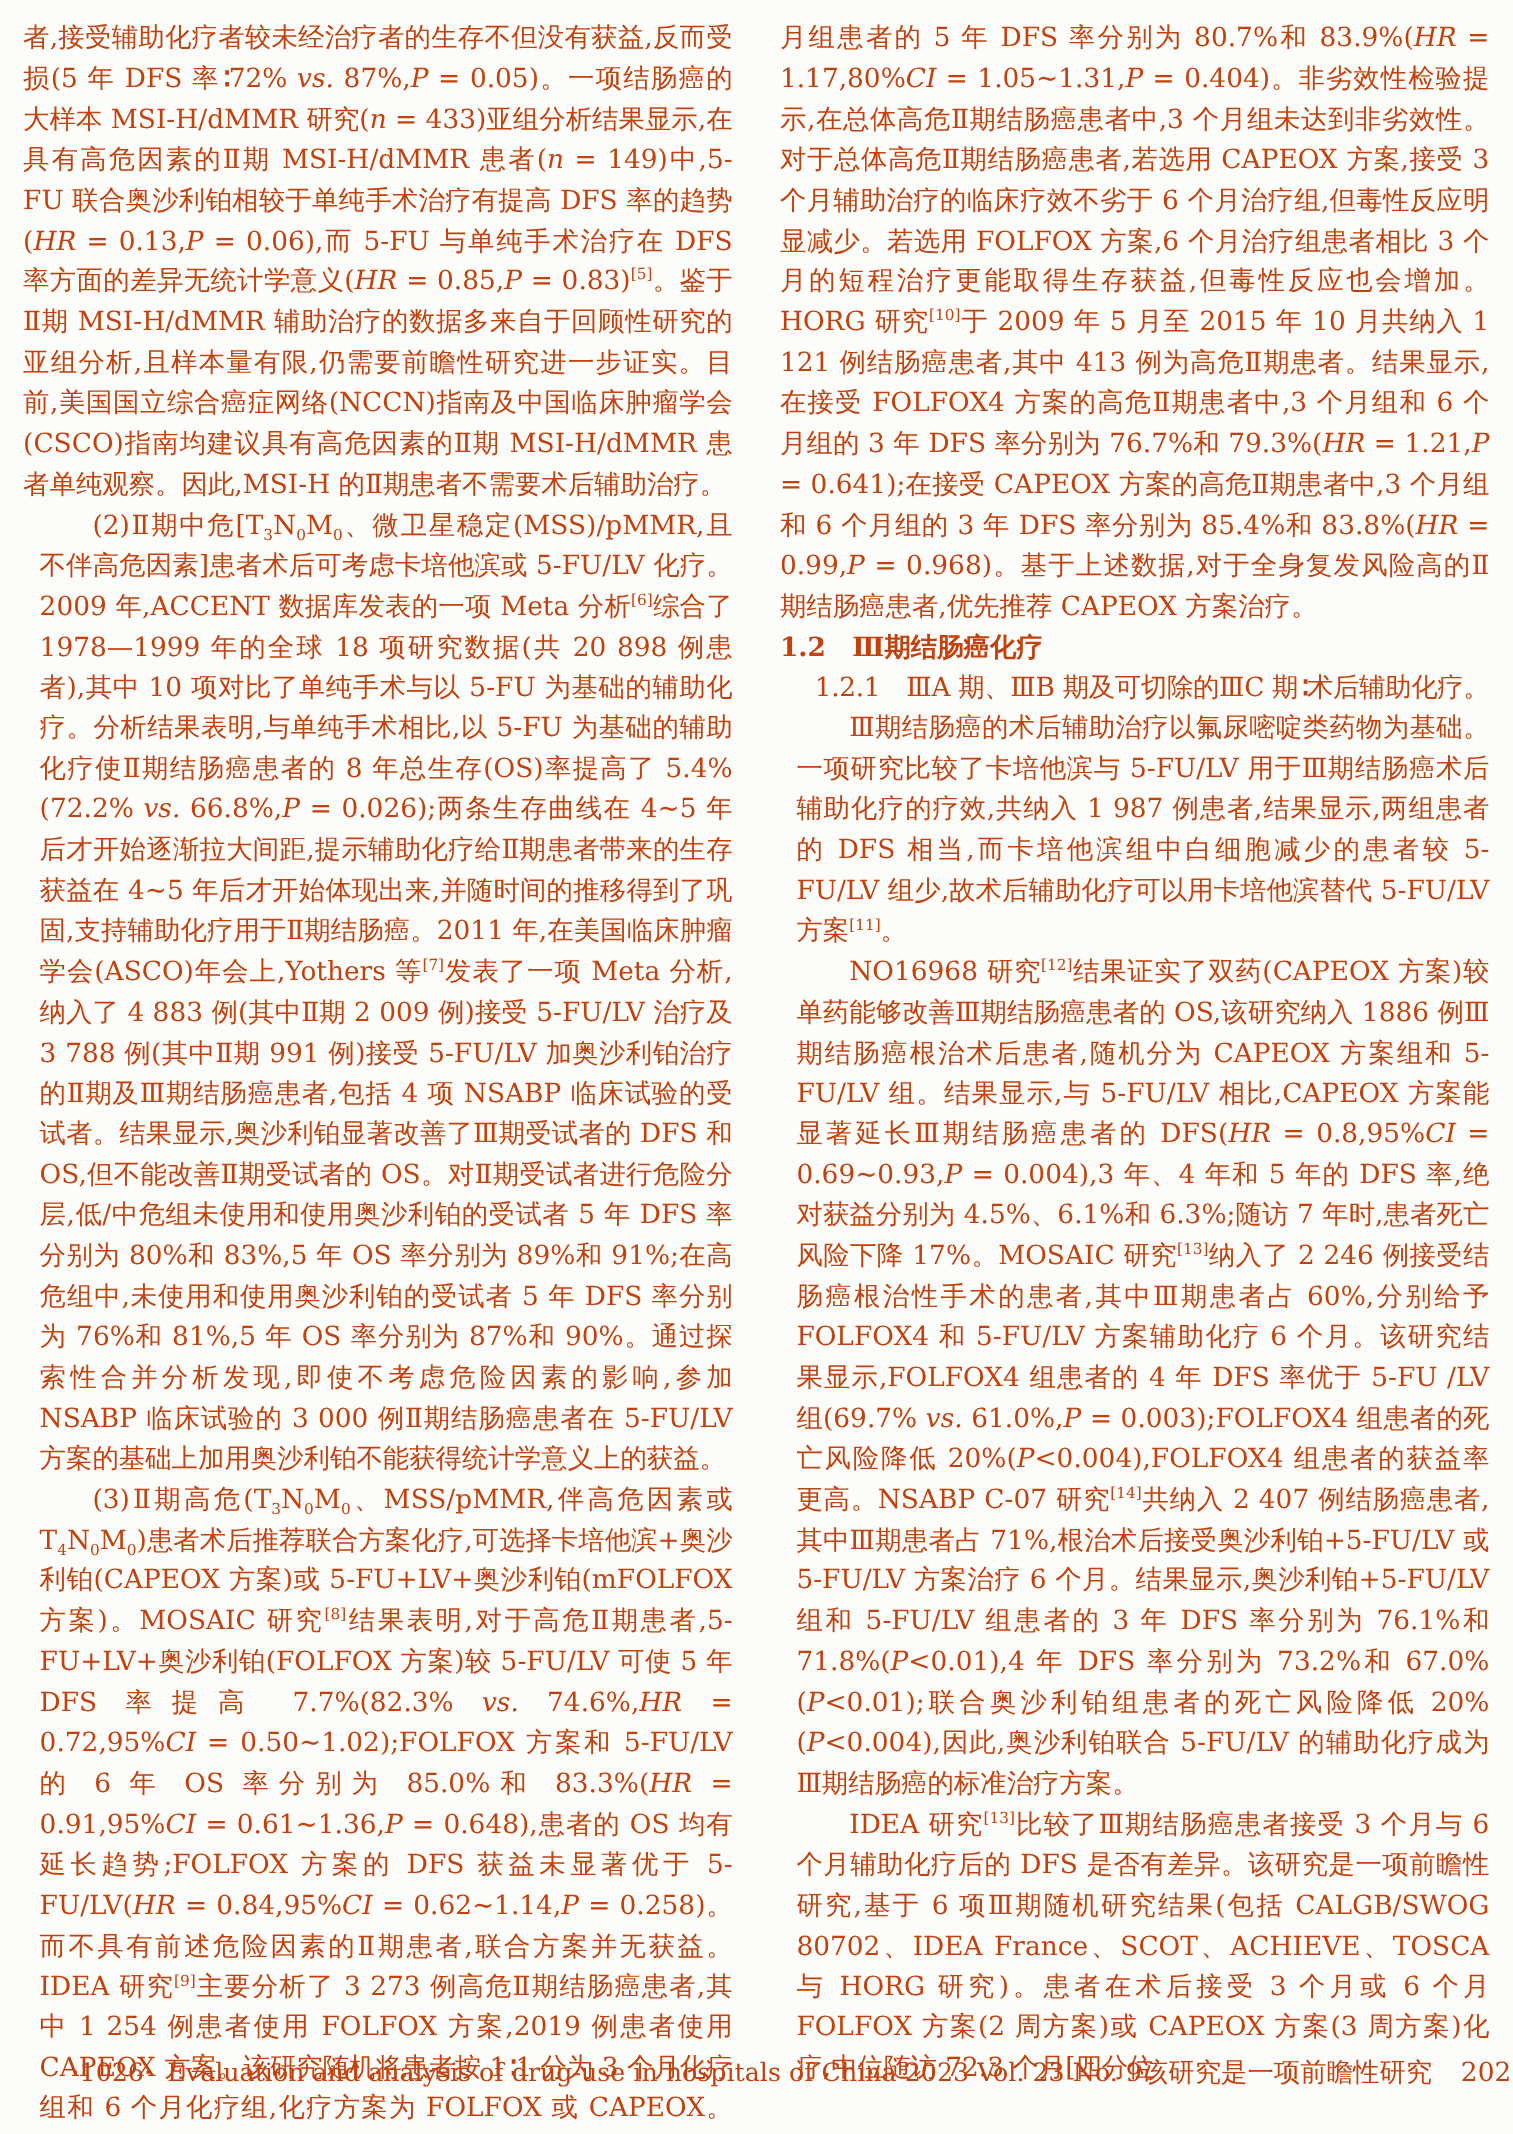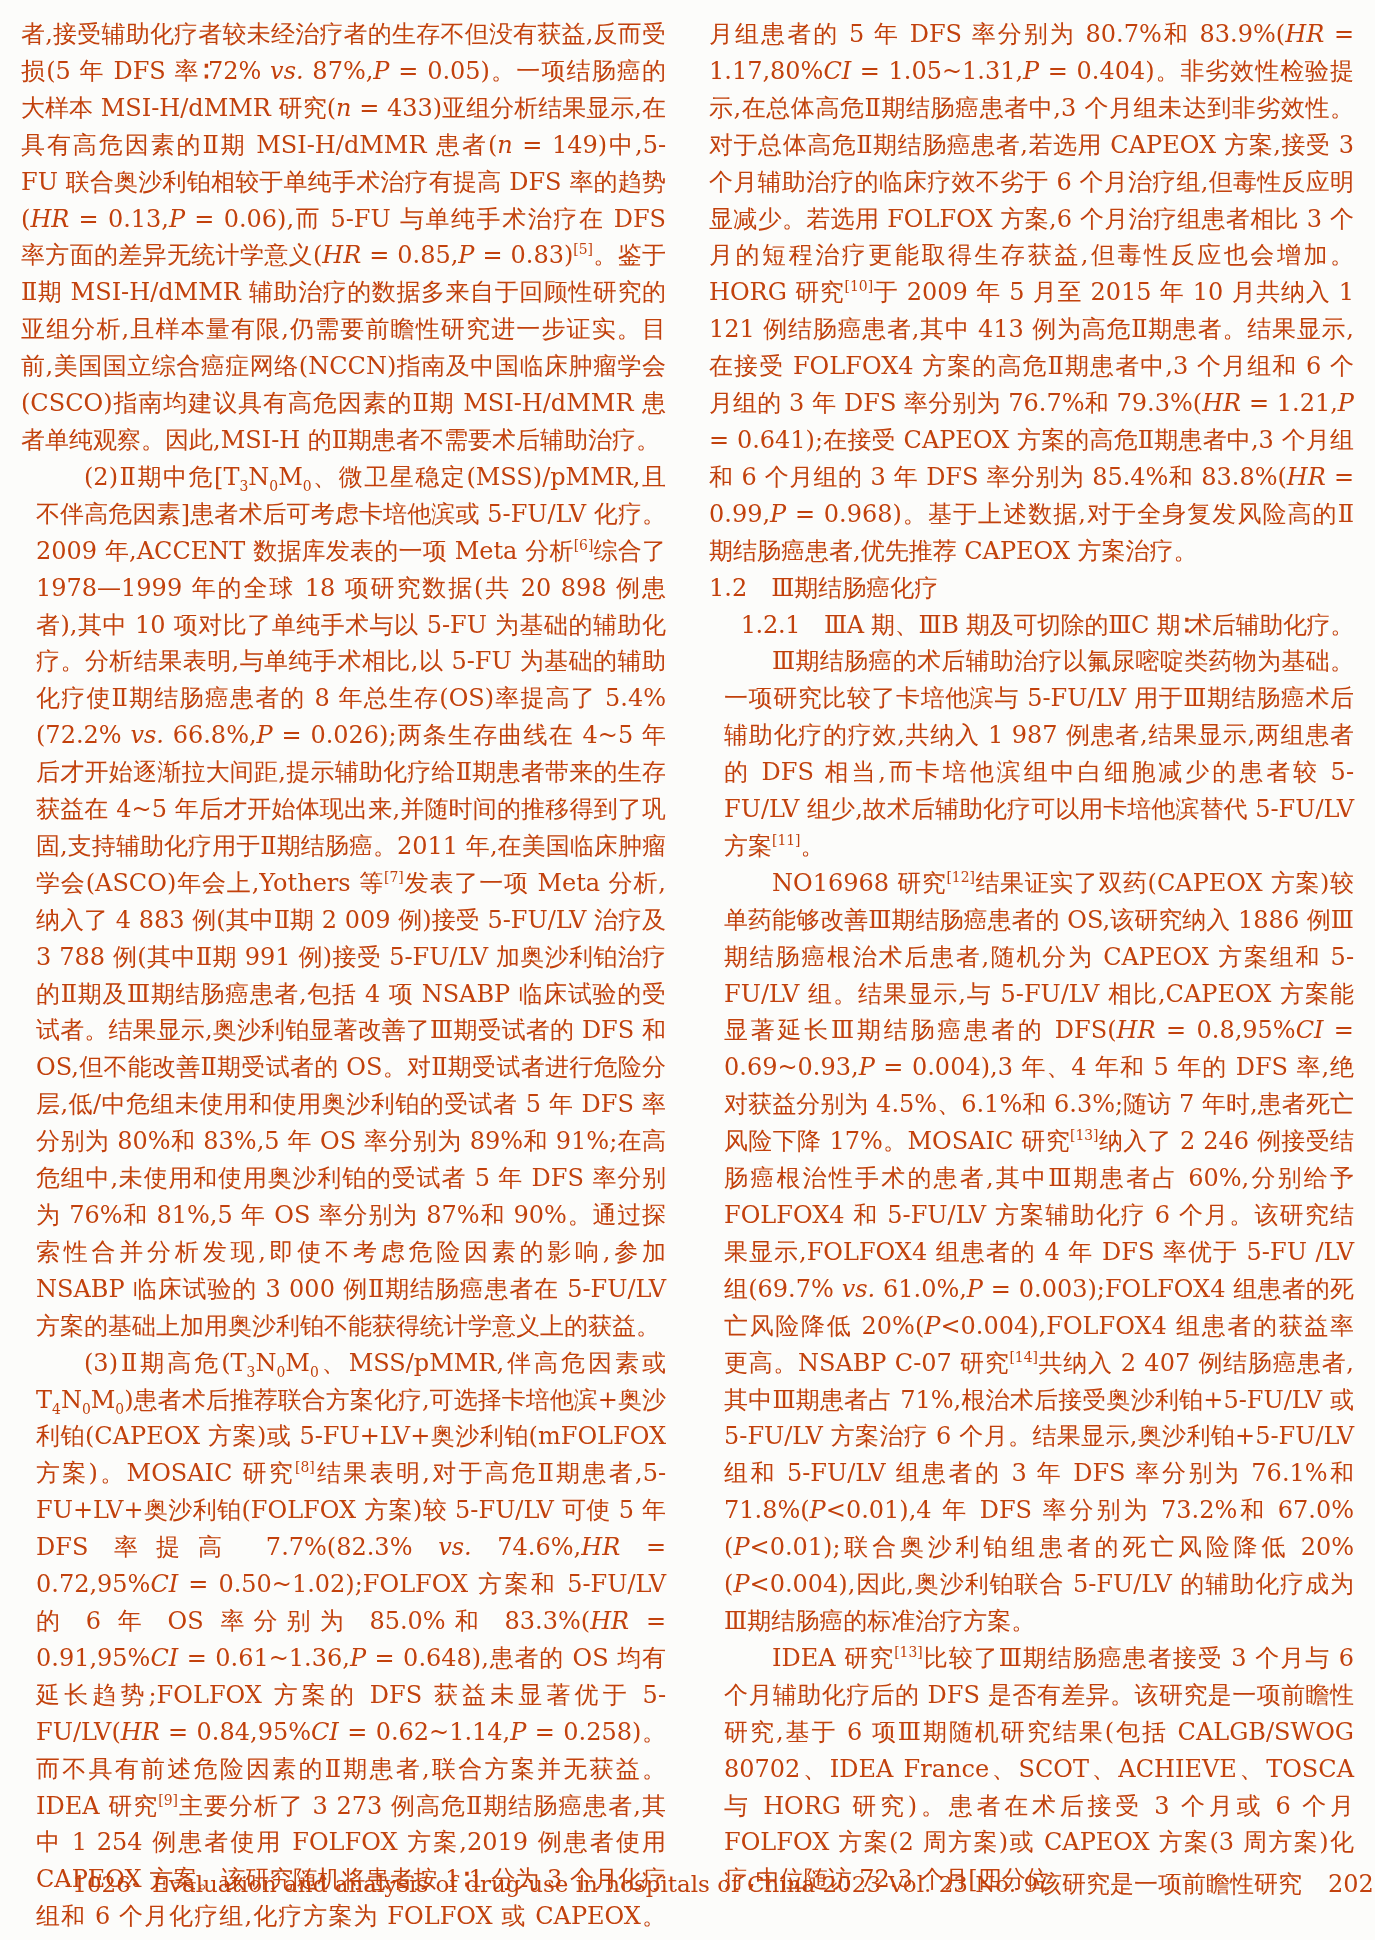--- a/index.html
+++ b/index.html
@@ -16,21 +16,21 @@
     font-size:24px;
     line-height:36.9px;
     text-align:justify;
     overflow-wrap:break-word;
   }
   .col-left{left:21px;width:645px;}
   .col-right{left:709px;width:645px;}
   .para{margin:0;}
   .indent{text-indent:2em;margin-left:15px;}
   .flush{text-indent:0;}
-  .h2{font-weight:normal;text-indent:0;text-align:left;}
+  .h2{font-weight:bold;text-indent:0;text-align:left;}
   .h3{text-indent:0;text-align:right;letter-spacing:-0.3px;}
   sup{font-size:0.58em;line-height:0;vertical-align:super;}
   sub{font-size:0.58em;line-height:0;vertical-align:sub;}
   i{}
   .footer{
     position:absolute;left:21px;right:21px;top:1866px;
     display:flex;justify-content:space-between;align-items:baseline;
     line-height:36px;
     margin-left:44px;
   }

